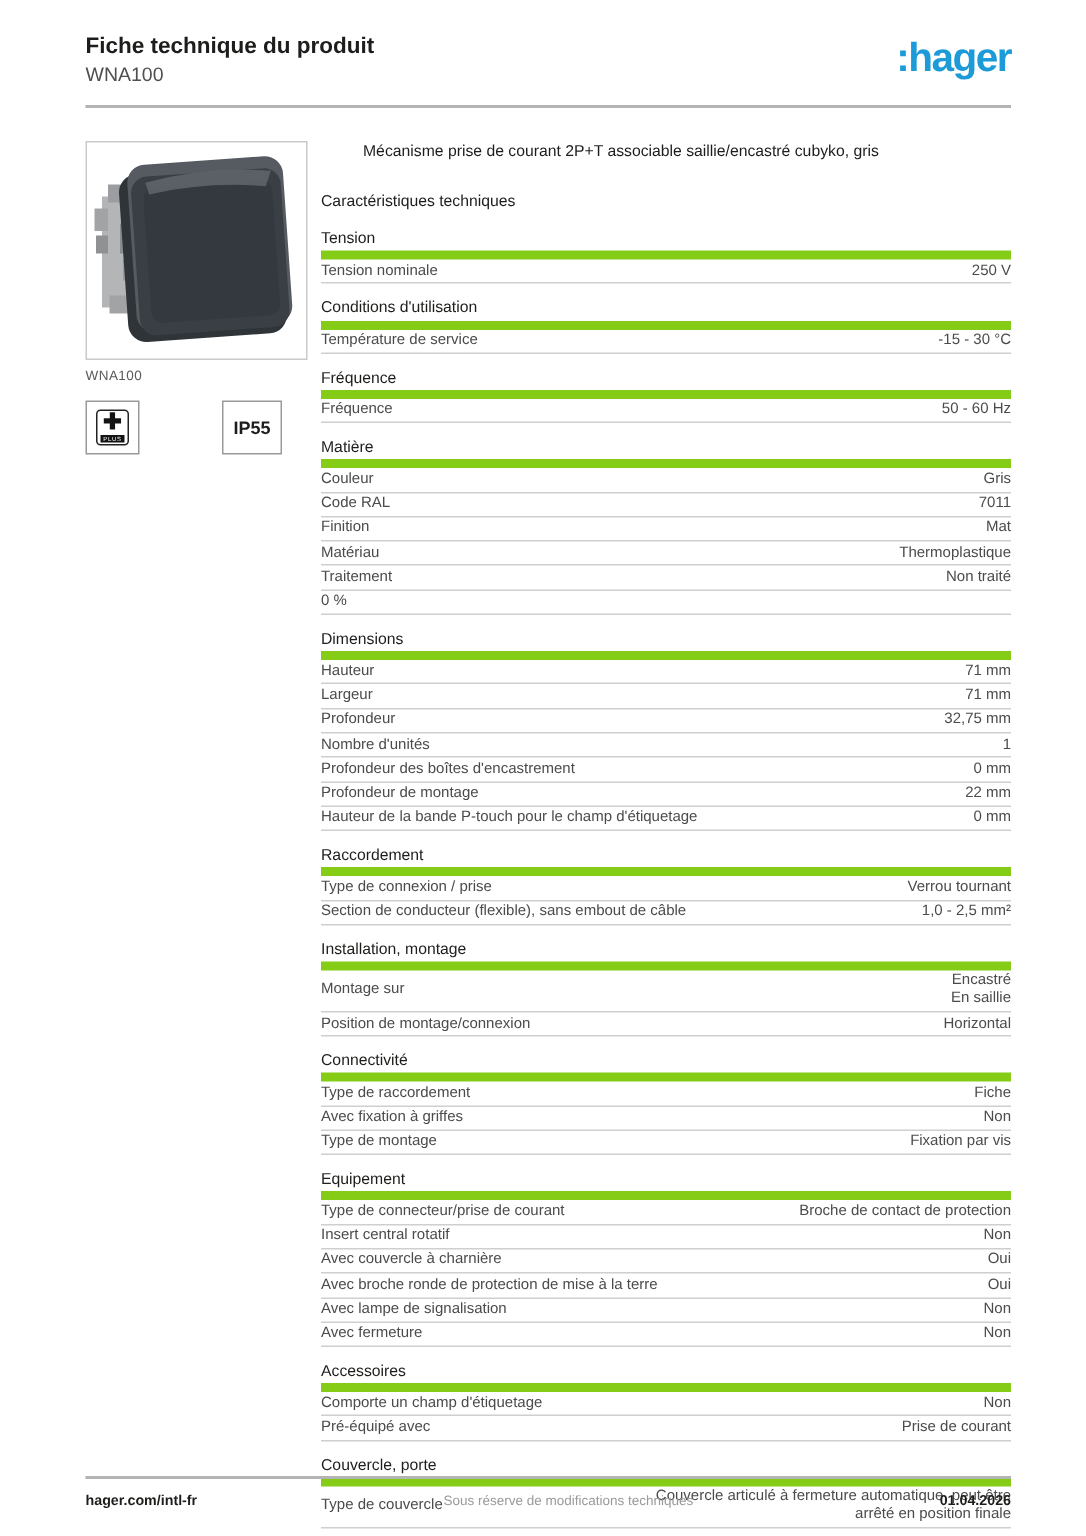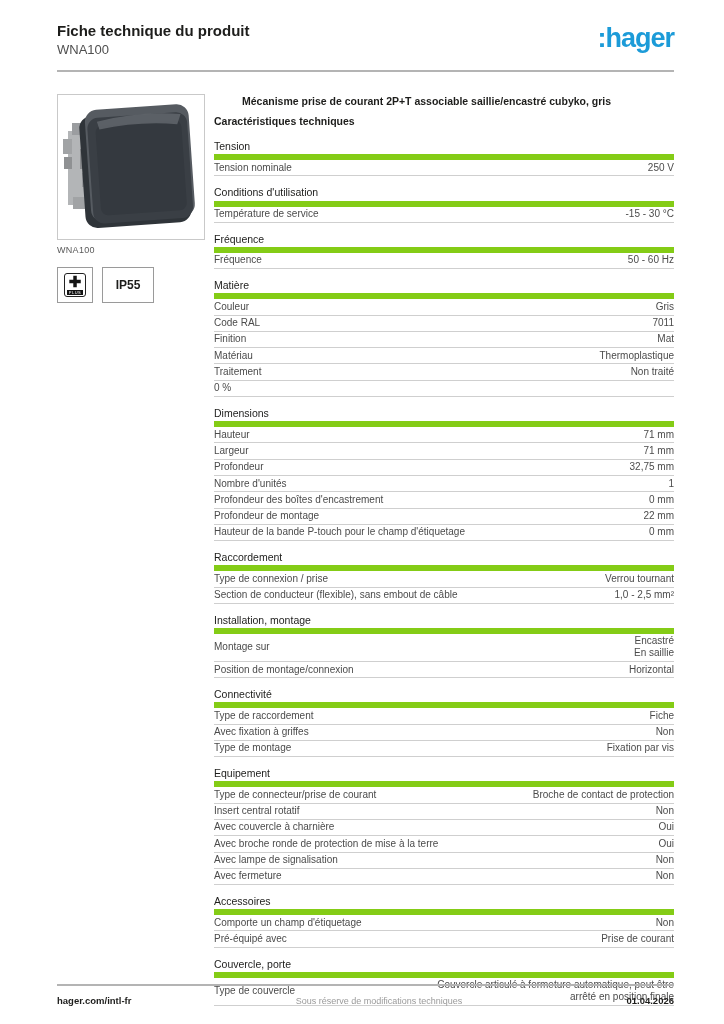--- a/index.html
+++ b/index.html
@@ -26,25 +26,25 @@
   .left-col { width: 148px; flex-shrink: 0; }
   .image-box { width: 146px; height: 144px; border: 1px solid #c9c9c9; background: #fff; box-sizing: content-box; }
   .image-box svg { display: block; }
   .image-caption { font-size: 9px; color: #5a5a5a; margin-top: 5px; letter-spacing: 0.3px; }
   .badges { display: flex; gap: 9px; margin-top: 12px; }
   .badge { width: 36px; height: 36px; border: 1px solid #9a9a9a; background: #fff;
            display: flex; align-items: center; justify-content: center; box-sizing: border-box; }
   .badge-plus-inner { display: flex; flex-direction: column; align-items: center; border: 1px solid #222; border-radius: 3px; padding: 0 2px; }
   .plus-glyph { font-size: 15px; font-weight: 900; color: #141414; line-height: 1; }
   .plus-sub { font-size: 4px; background: #141414; color: #fff; line-height: 1.4; padding: 0 2px; margin: 1px 0; letter-spacing: 0.5px; }
-  .badge-ip { width: 52px; font-weight: bold; font-size: 12px; color: #1d1d1b; }
+  .badge-ip { width: 40px; font-weight: bold; font-size: 12px; color: #1d1d1b; margin-left: 46px; }
 
   .right-col { flex: 1; margin-left: 9px; padding-top: 1px; }
-  .description { font-size: 10.5px; font-weight: bold; line-height: 1.25; color: #1d1d1b; padding-left: 28px; }
-  .specs-heading { font-size: 10.5px; font-weight: bold; margin-top: 7px; margin-bottom: 13px; color: #1d1d1b; }
+  .description { font-size: 10.5px; font-weight: normal; line-height: 1.25; color: #1d1d1b; padding-left: 28px; }
+  .specs-heading { font-size: 10.5px; font-weight: normal; margin-top: 20px; margin-bottom: 13px; color: #1d1d1b; }
 
   
   .section { margin-bottom: 10px; }
   .section-title { font-size: 10.5px; font-weight: normal; color: #1d1d1b;
                    padding-bottom: 2px; border-bottom: 6px solid #84cc16; line-height: 1.15; }
   .spec-row { display: flex; justify-content: space-between; align-items: center;
               border-bottom: 1px solid #cfcfcf; padding: 1.5px 0 2px 0;
               font-size: 10px; line-height: 1.18; color: #4b4b4b; }
   .spec-label { padding-right: 14px; }
   .spec-value { text-align: right; white-space: pre-line; max-width: 240px; flex-shrink: 0; }

